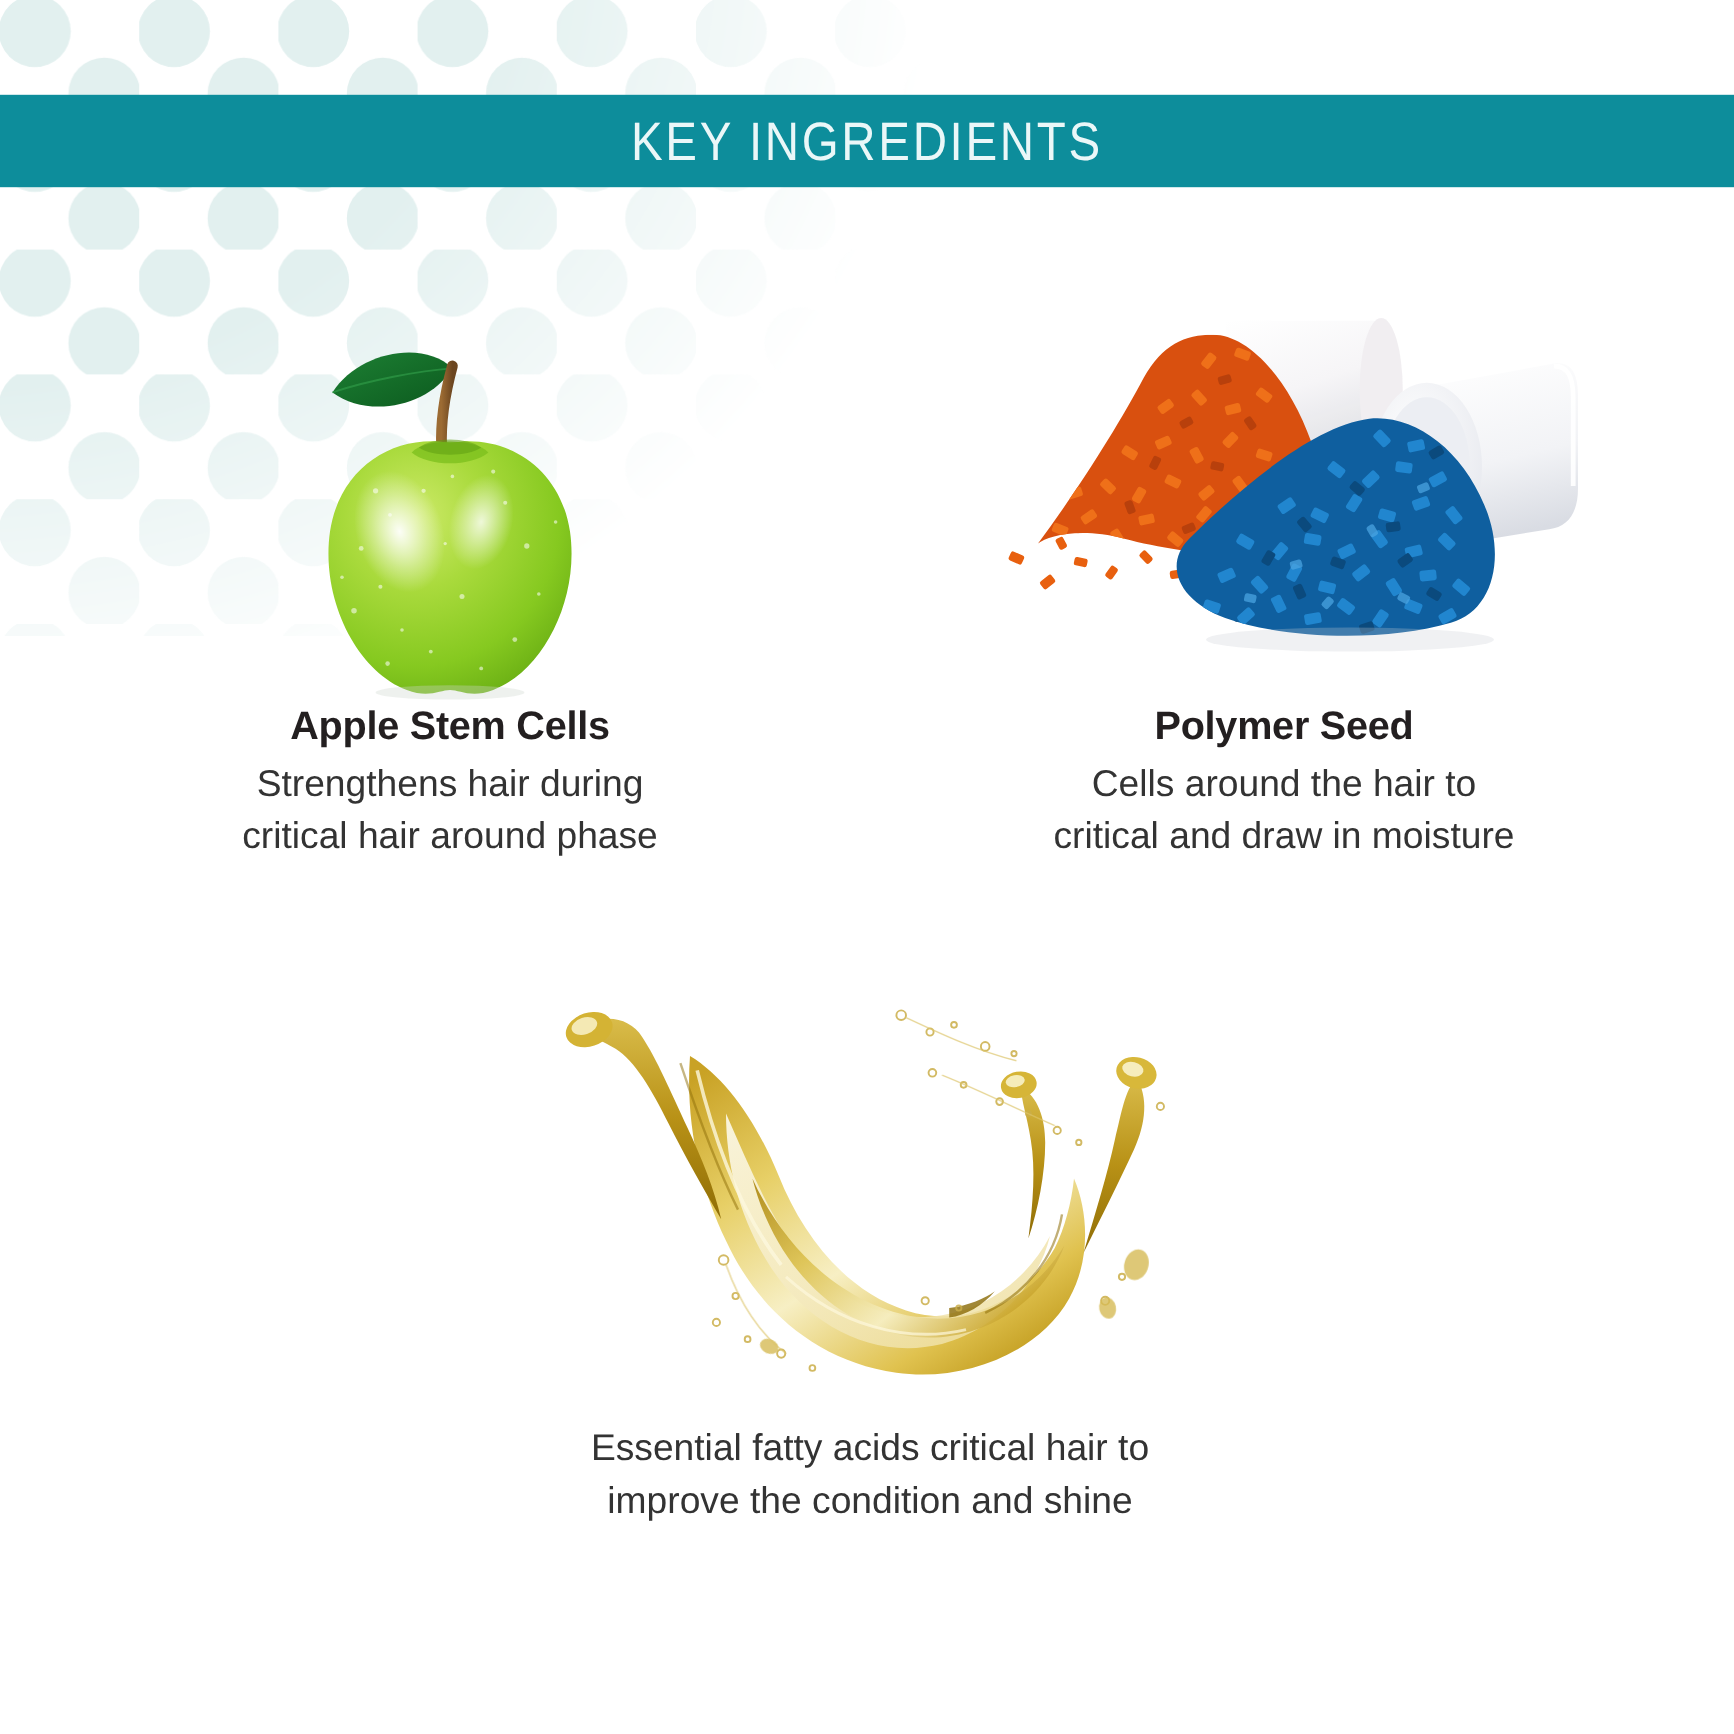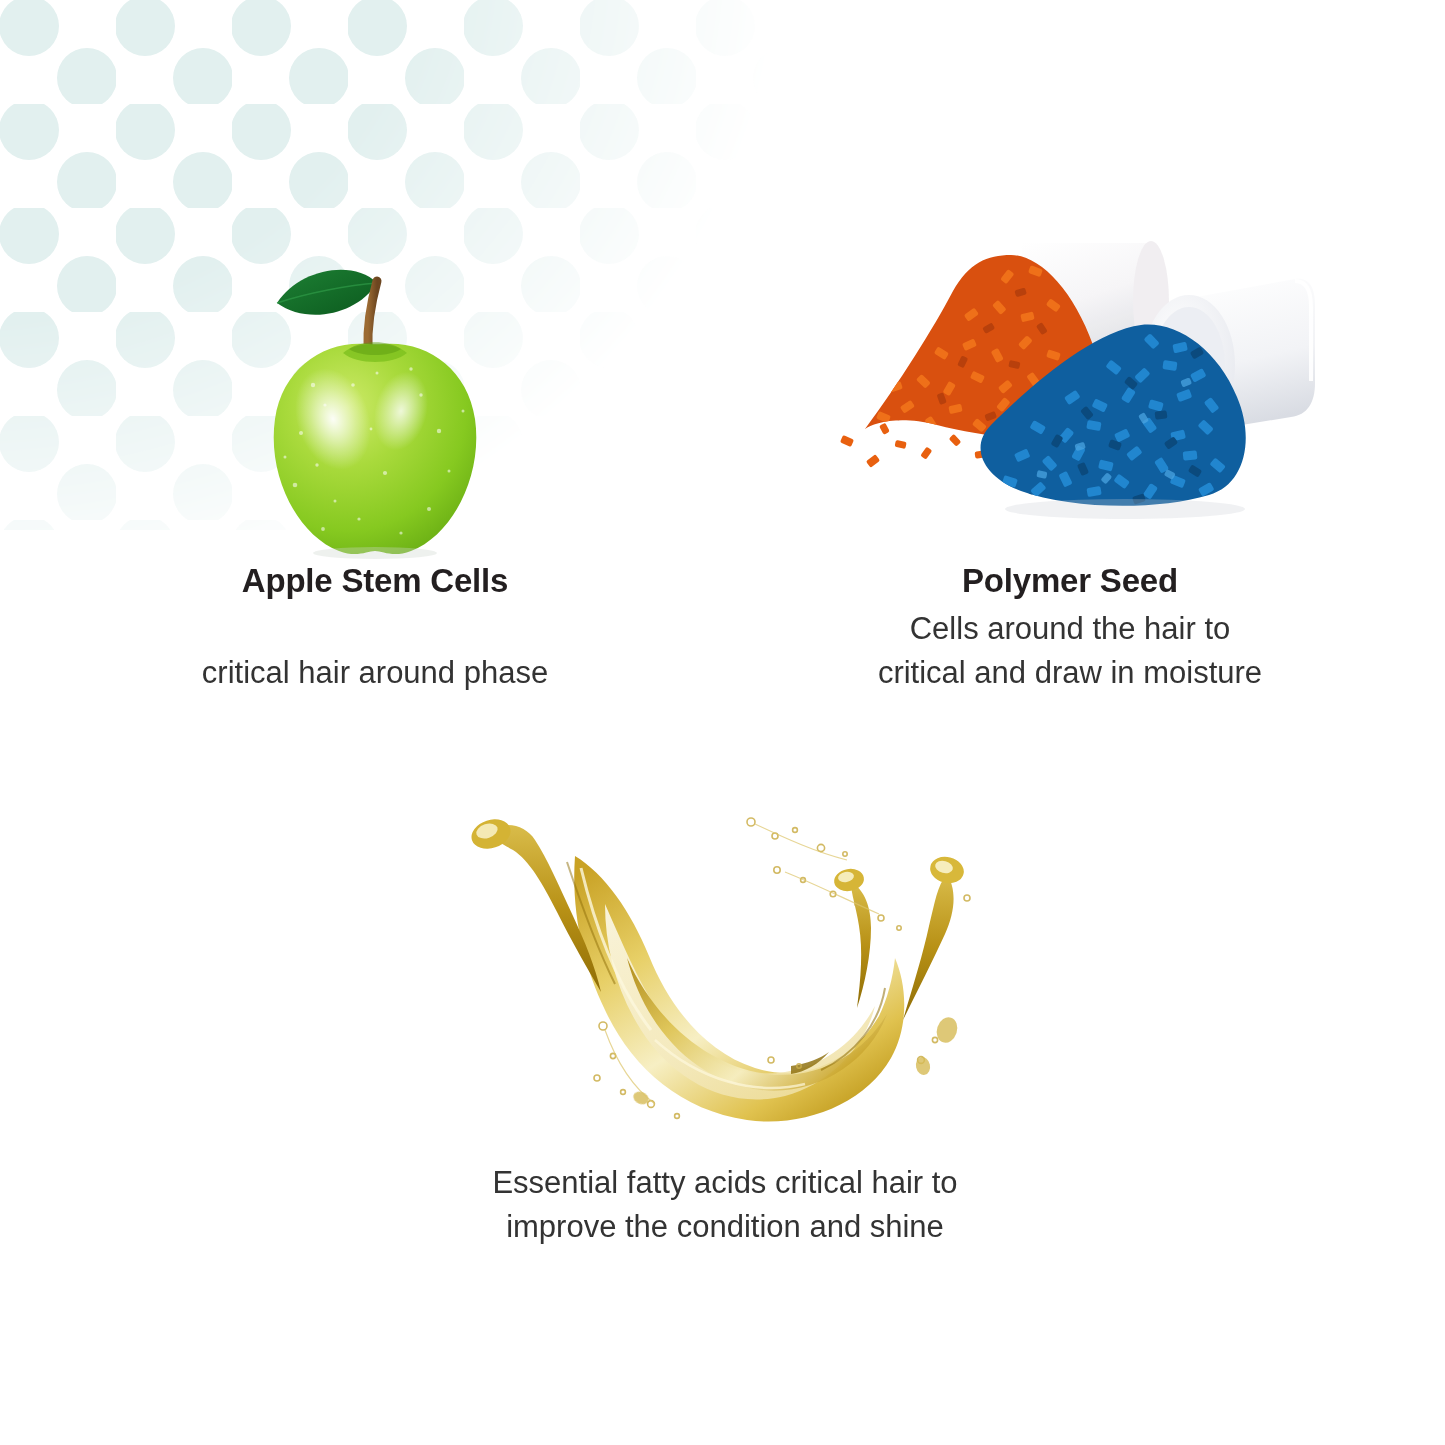--- a/index.html
+++ b/index.html
@@ -50,21 +50,21 @@
     font-weight: 300;
     font-family: "Liberation Sans Narrow", "Liberation Sans", sans-serif;
     transform: scaleX(0.88);
     white-space: nowrap;
   }
 
   
   .content {
     position: absolute;
     left: 0;
-    top: 148px;
+    top: 172px;
     width: 1445px;
     height: 1016px;
     z-index: 3;
   }
 
   .card {
     position: absolute;
     text-align: center;
   }
   .card-top-left  { left: 30px;  top: 85px;  width: 690px; }
@@ -114,20 +114,23 @@
           <circle cx="29" cy="26" r="30" fill="#e2f0ef"></circle>
           <circle cx="87" cy="78" r="30" fill="#e2f0ef"></circle>
         </pattern>
       </defs>
       <g mask="url(#fadeMask)">
         <rect x="-60" y="-60" width="940" height="650" fill="url(#dotGrid)"></rect>
       </g>
     </svg>
   </div>
 
+  <div class="title-band">
+    <div class="band-title">KEY INGREDIENTS</div>
+  </div>
 
   <div class="content">
 
     <div class="card card-top-left">
       <div class="art">
         <svg width="300" height="330" viewBox="0 0 300 330" xmlns="http://www.w3.org/2000/svg">
           <defs>
             <radialGradient id="appleBody" cx="0.36" cy="0.3" r="0.82">
               <stop offset="0" stop-color="#cdea69"></stop>
               <stop offset="0.35" stop-color="#a9da3c"></stop>
@@ -193,21 +196,21 @@
               <circle cx="60" cy="224" r="1.5"></circle>
             <circle cx="152" cy="140" r="1.5"></circle>
               <circle cx="186" cy="136" r="1.7"></circle>
           </g>
 
           <ellipse cx="150" cy="320" rx="62" ry="6" fill="#cfd6cf" opacity="0.35"></ellipse>
         </svg>
       </div>
       <h3 class="card-title">Apple Stem Cells</h3>
       <p class="card-desc">
-        <br>
+        <span>Strengthens hair during</span><br>
         <span>critical hair around phase</span>
       </p>
     </div>
 
     <div class="card card-top-right">
       <div class="art">
         <svg width="490" height="330" viewBox="0 0 490 330" xmlns="http://www.w3.org/2000/svg">
           <defs>
             <linearGradient id="tubeA" x1="0" y1="0" x2="0.4" y2="1">
               <stop offset="0" stop-color="#ffffff"></stop>

